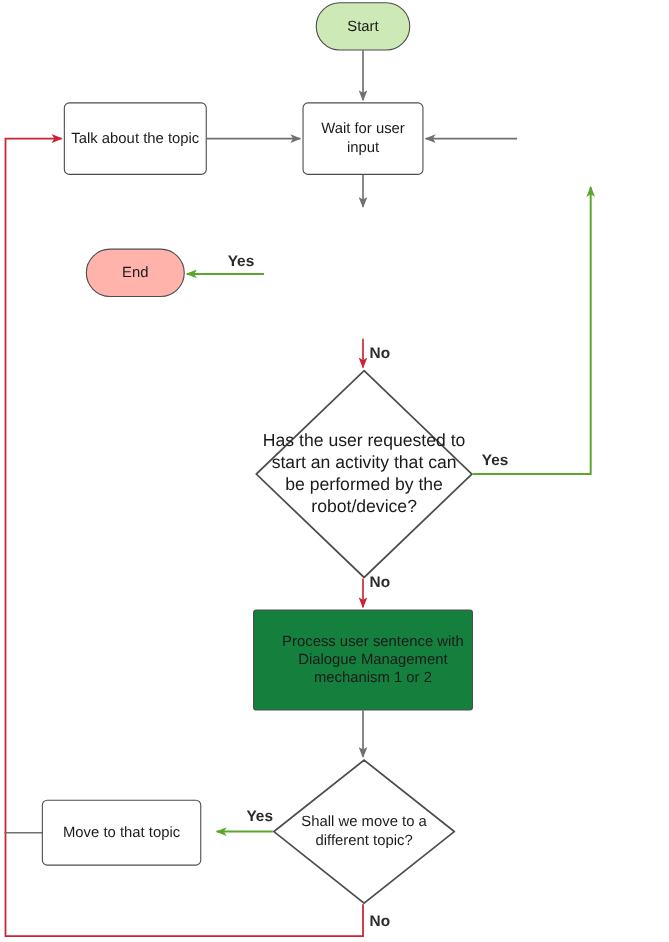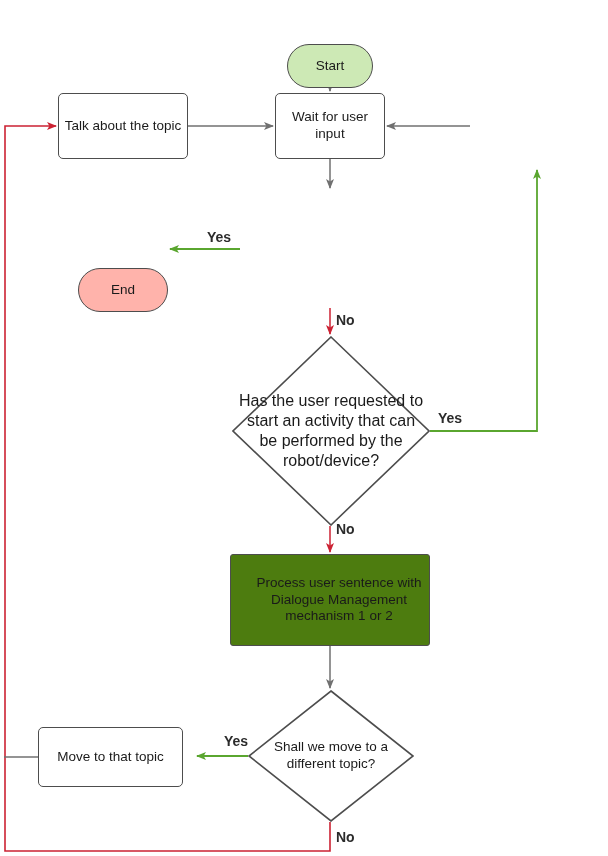--- a/index.html
+++ b/index.html
@@ -38,27 +38,26 @@
     z-index: 3;
   }
   .node-rect {
     border: 1.6px solid #4d4d4d;
     border-radius: 5px;
     background: #ffffff;
   }
   .node-process {
     border: 1.6px solid #4d4d4d;
     border-radius: 3px;
-    background: #4d7c0f;
+    background: #15803d;
     padding-left: 18px;
   }
   .node-terminator {
     border: 1.6px solid #4d4d4d;
     border-radius: 999px;
-    margin-top: 42px;
   }
   .node-diamond {
     background: transparent;
     border: none;
   }
   .node-diamond .dlabel {
     position: relative;
     z-index: 2;
     padding: 0 6px;
   }

